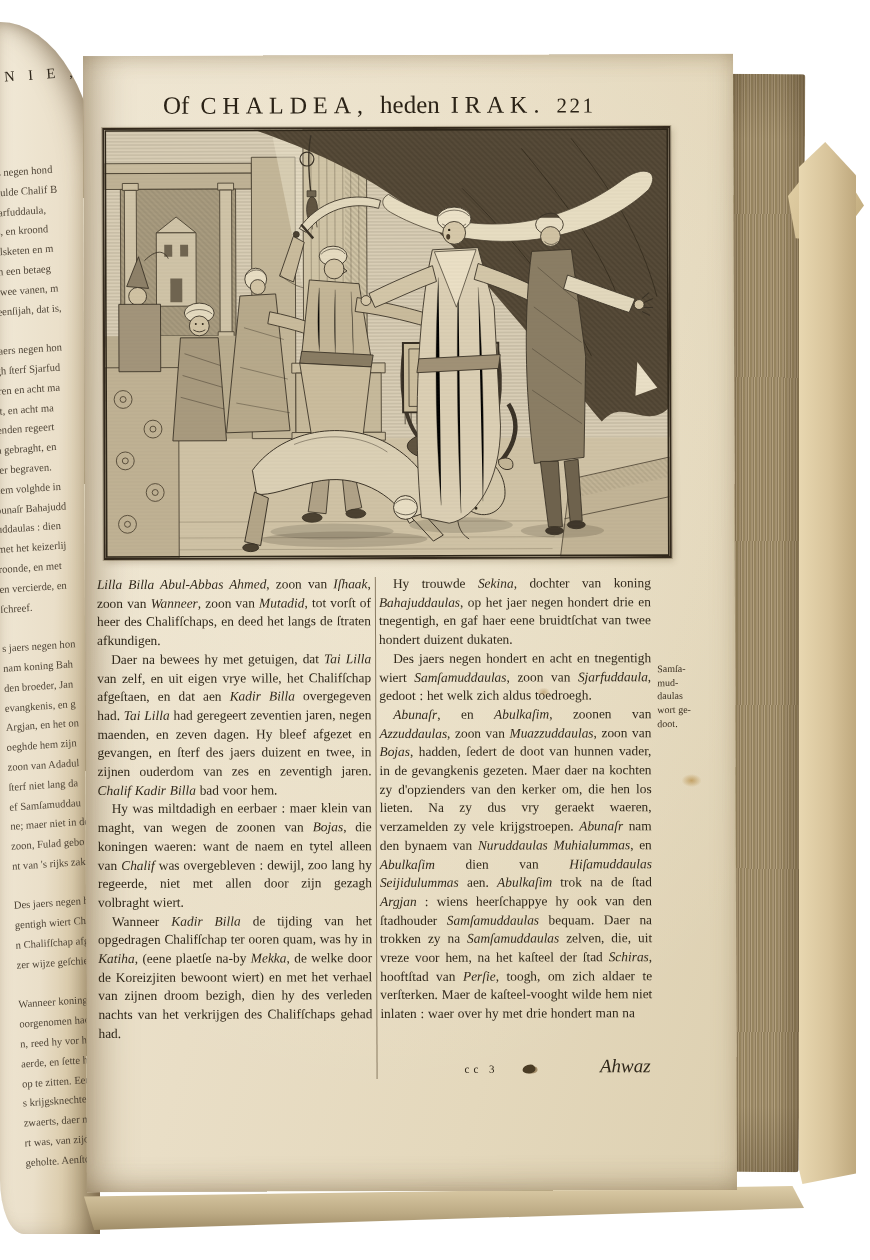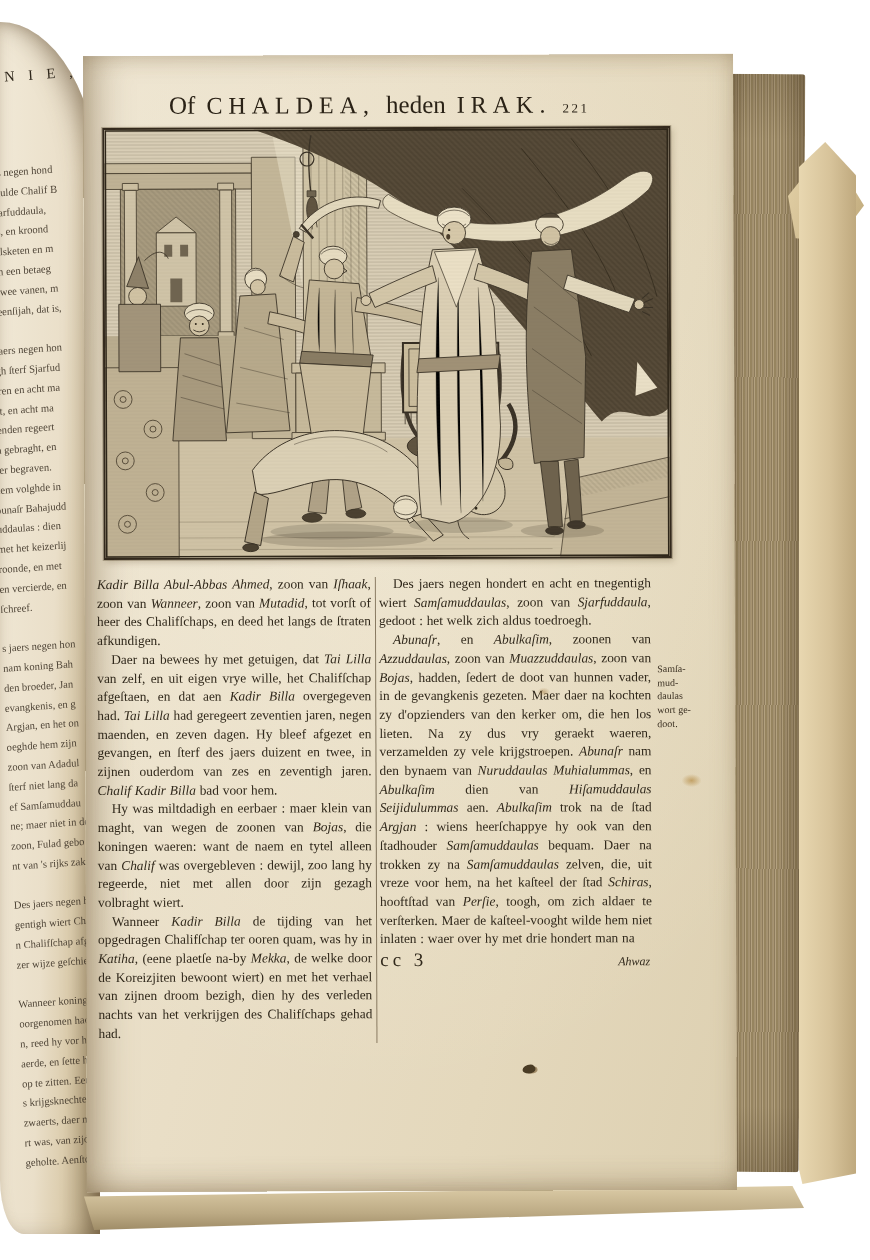--- a/index.html
+++ b/index.html
@@ -52,43 +52,43 @@
        inset 26px 0 38px -18px rgba(110,85,50,.55),
        inset -14px 0 26px -16px rgba(130,105,70,.38),
        inset 0 -22px 30px -20px rgba(115,90,55,.42),
        inset 0 16px 26px -20px rgba(115,90,55,.28);}
 
   .running-header{position:absolute;top:36px;left:10px;width:572px;
      display:flex;justify-content:center;align-items:baseline;gap:11px;
      color:#2a2216;}
   .h-word{font-size:25px;}
   .h-caps{font-size:24px;letter-spacing:6px;}
-  .h-num{font-size:13px;letter-spacing:2.5px;}
+  .h-num{font-size:21px;letter-spacing:2.5px;}
 
   .engraving{position:absolute;left:19px;top:72px;width:564px;height:428px;
      margin:0;border:2px solid #33291c;background:#d8cdb5;
      box-shadow:0 0 0 1px rgba(90,75,50,.35), 2px 3px 6px rgba(90,70,40,.25);}
   .engraving svg{display:block;width:100%;height:100%;}
 
   
   .text-area{position:absolute;left:12px;top:520px;width:554px;
      display:flex;align-items:stretch;
      font-size:13.4px;line-height:18.7px;color:#30281b;
      text-rendering:optimizeLegibility;}
   .col{flex:none;}
   .col-left{width:274px;}
   .col-right{width:272px;display:flex;flex-direction:column;}
   .col-rule{width:1px;margin:2px 3px 0 4px;
      background:linear-gradient(#6a5a41,#55472f 50%,#6a5a41);opacity:.75;}
   .para{text-align:justify;word-spacing:.4px;}
   .para.indent{text-indent:14px;}
   .it{font-style:italic;}
   .footer-row{display:flex;margin-top:2px;align-items:baseline;}
-  .sig{letter-spacing:4px;font-size:19px;}
-  .catch{margin-left:auto;margin-right:2px;font-style:italic;font-size:12px;}
+  .sig{margin-left:84px;letter-spacing:4px;font-size:11px;}
+  .catch{margin-left:auto;margin-right:2px;font-style:italic;font-size:19px;margin-top:32px;}
   .margin-note{position:absolute;left:560px;top:88px;width:58px;
      font-size:10px;line-height:13.7px;color:#3b3022;}
 
   
   .blot-ink{position:absolute;left:436px;top:1010px;width:13px;height:9px;
      background:#3a2c15;border-radius:62% 38% 55% 45%/60% 50% 50% 40%;
      opacity:.9;box-shadow:3px 1px 0 -1px rgba(96,66,22,.55);}
   .stain-a{position:absolute;left:596px;top:720px;width:20px;height:13px;
      background:radial-gradient(closest-side,rgba(168,118,34,.55),rgba(168,118,34,0));}
   .stain-b{position:absolute;left:452px;top:633px;width:13px;height:9px;
@@ -391,28 +391,29 @@
           <path d="M443,114 C447,118 453,118 456,114" fill="none" stroke-opacity="0.7"></path>
         </g>
 
         <rect x="0" y="0" width="568" height="432" fill="url(#hH)" opacity="0.12"></rect>
         <rect x="1" y="1" width="566" height="430" fill="none" stroke="#2e2619" stroke-width="1.6"></rect>
       </svg>
     </figure>
 
     <div class="text-area">
       <div class="col col-left">
-          <div class="para"><span class="it">Kadir Billa Abul-Abbas Ahmed</span><span>, zoon van </span><span class="it">Iſhaak</span><span>, zoon van </span><span class="it">Wanneer</span><span>, zoon van </span><span class="it">Mutadid</span><span>, tot vorſt of heer des Chalifſchaps, en deed het langs de ſtraten afkundigen.</span></div>
+          <div class="para"><span class="it">Lilla Billa Abul-Abbas Ahmed</span><span>, zoon van </span><span class="it">Iſhaak</span><span>, zoon van </span><span class="it">Wanneer</span><span>, zoon van </span><span class="it">Mutadid</span><span>, tot vorſt of heer des Chalifſchaps, en deed het langs de ſtraten afkundigen.</span></div>
           <div class="para indent"><span>Daer na bewees hy met getuigen, dat </span><span class="it">Tai Lilla</span><span> van zelf, en uit eigen vrye wille, het Chalifſchap afgeſtaen, en dat aen </span><span class="it">Kadir Billa</span><span> overgegeven had. </span><span class="it">Tai Lilla</span><span> had geregeert zeventien jaren, negen maenden, en zeven dagen. Hy bleef afgezet en gevangen, en ſterf des jaers duizent en twee, in zijnen ouderdom van zes en zeventigh jaren. </span><span class="it">Chalif Kadir Billa</span><span> bad voor hem.</span></div>
           <div class="para indent"><span>Hy was miltdadigh en eerbaer : maer klein van maght, van wegen de zoonen van </span><span class="it">Bojas</span><span>, die koningen waeren: want de naem en tytel alleen van </span><span class="it">Chalif</span><span> was overgebleven : dewijl, zoo lang hy regeerde, niet met allen door zijn gezagh volbraght wiert.</span></div>
           <div class="para indent"><span>Wanneer </span><span class="it">Kadir Billa</span><span> de tijding van het opgedragen Chalifſchap ter ooren quam, was hy in </span><span class="it">Katiha</span><span>, (eene plaetſe na-by </span><span class="it">Mekka</span><span>, de welke door de Koreizjiten bewoont wiert) en met het verhael van zijnen droom bezigh, dien hy des verleden nachts van het verkrijgen des Chalifſchaps gehad had.</span></div>
         </div>
       <div class="col-rule"></div>
       <div class="col col-right">
         <div>
+            <div class="para indent"><span>Hy trouwde </span><span class="it">Sekina</span><span>, dochter van koning </span><span class="it">Bahajuddaulas</span><span>, op het jaer negen hondert drie en tnegentigh, en gaf haer eene bruidtſchat van twee hondert duizent dukaten.</span></div>
             <div class="para indent"><span>Des jaers negen hondert en acht en tnegentigh wiert </span><span class="it">Samſamuddaulas</span><span>, zoon van </span><span class="it">Sjarfuddaula</span><span>, gedoot : het welk zich aldus toedroegh.</span></div>
             <div class="para indent"><span class="it">Abunaſr</span><span>, en </span><span class="it">Abulkaſim</span><span>, zoonen van </span><span class="it">Azzuddaulas</span><span>, zoon van </span><span class="it">Muazzuddaulas</span><span>, zoon van </span><span class="it">Bojas</span><span>, hadden, ſedert de doot van hunnen vader, in de gevangkenis gezeten. Maer daer na kochten zy d'opzienders van den kerker om, die hen los lieten. Na zy dus vry geraekt waeren, verzamelden zy vele krijgstroepen. </span><span class="it">Abunaſr</span><span> nam den bynaem van </span><span class="it">Nuruddaulas Muhialummas</span><span>, en </span><span class="it">Abulkaſim</span><span> dien van </span><span class="it">Hiſamuddaulas Seijidulummas</span><span> aen. </span><span class="it">Abulkaſim</span><span> trok na de ſtad </span><span class="it">Argjan</span><span> :  wiens heerſchappye hy ook van den ſtadhouder </span><span class="it">Samſamuddaulas</span><span> bequam. Daer na trokken zy na </span><span class="it">Samſamuddaulas</span><span> zelven, die, uit vreze voor hem, na het kaſteel der ſtad </span><span class="it">Schiras</span><span>, hooftſtad van </span><span class="it">Perſie</span><span>, toogh, om zich aldaer te verſterken. Maer de kaſteel-vooght wilde hem niet inlaten : waer over hy met drie hondert man na</span></div>
           </div>
         <div class="footer-row">
           <span class="sig">cc 3</span>
           <span class="catch">Ahwaz</span>
         </div>
       </div>
       <div class="margin-note">
           <div>Samſa-</div>

